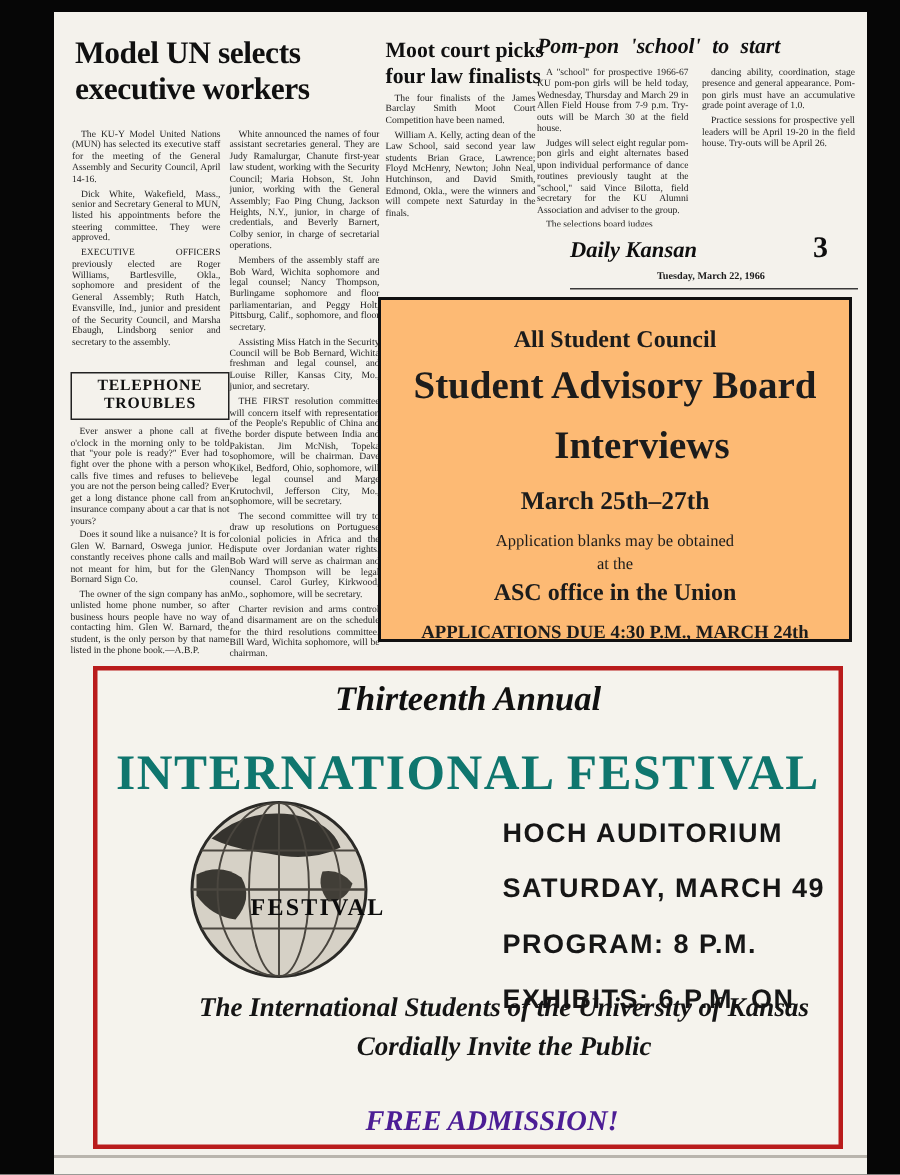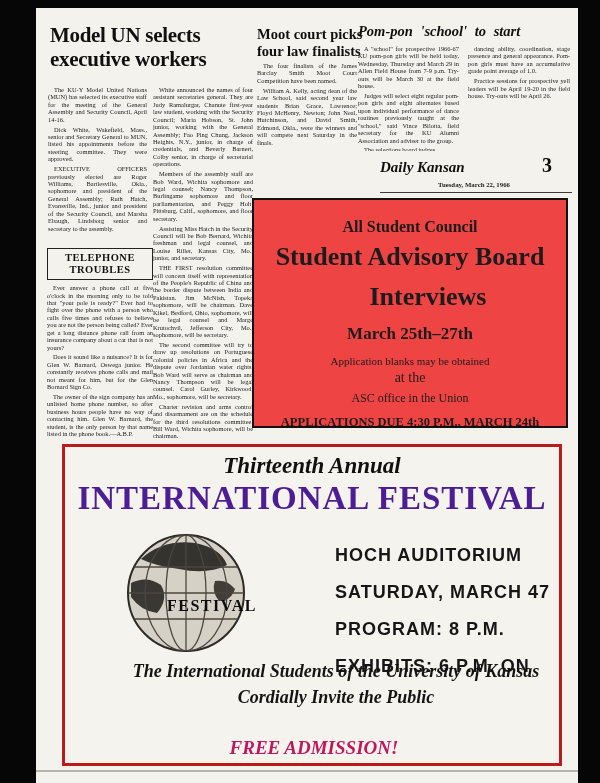--- a/index.html
+++ b/index.html
@@ -32,43 +32,43 @@
     font-size:14.5px; font-weight:bold; font-style:italic; word-spacing:4px; color:#101010; }
   .col-pompon-1 { position:absolute; left:322px; top:37px; width:101px; height:106px; overflow:hidden; }
   .col-pompon-2 { position:absolute; left:432px; top:37px; width:102px; height:102px; overflow:hidden; }
   
   .masthead-name { position:absolute; left:344px; top:151px; font-size:15px; font-weight:bold; font-style:italic; color:#0e0e0e; }
   .masthead-page { position:absolute; left:506px; top:146px; font-size:20px; font-weight:bold; color:#0e0e0e; }
   .masthead-date { position:absolute; left:402px; top:173px; font-size:6.8px; font-weight:bold; }
   .masthead-rule { position:absolute; left:344px; top:184px; width:192px; height:1px; background:#3a3a3a; }
   
   .asc-box { position:absolute; left:216px; top:190px; width:312px; height:226px;
-    border:2px solid #111; text-align:center; background:#ef4444; overflow:hidden; }
+    border:2px solid #111; text-align:center; background:#fdba74; overflow:hidden; }
   .asc-header { margin-top:18px; font-size:16px; font-weight:bold; }
   .asc-title1 { margin-top:6px; font-size:26px; font-weight:bold; }
   .asc-title2 { margin-top:10px; font-size:26px; font-weight:bold;padding-left:36px; }
   .asc-dates { margin-top:12px; font-size:17px; font-weight:bold; }
   .asc-line1 { margin-top:11px; font-size:11px; }
-  .asc-line2 { margin-top:3px; font-size:14px; }
-  .asc-line3 { margin-top:5px; font-size:12px; font-weight:normal; }
+  .asc-line2 { margin-top:3px; font-size:11px; }
+  .asc-line3 { margin-top:5px; font-size:16px; font-weight:bold; }
   .asc-deadline { margin-top:9px; font-size:12.5px; font-weight:bold; }
   
   .festival-box { position:absolute; left:26px; top:436px; width:494px; height:316px;
     border:3px solid #b91c1c; background:#f5f3ed; }
   .festival-kicker { text-align:center; margin-top:6px; font-size:23px; font-weight:bold; font-style:italic; color:#101010; }
-  .festival-title { text-align:center; margin-top:1px; font-size:33px; font-weight:bold; letter-spacing:1px; color:#4c1d95; }
+  .festival-title { text-align:center; margin-top:19px; font-size:33px; font-weight:bold; letter-spacing:1px; color:#0f766e; }
   .festival-globe { position:absolute; left:58px; top:84px; width:130px; height:126px; }
   .festival-label { position:absolute; left:102px; top:150px; font-size:16px; font-weight:bold; letter-spacing:1.5px; color:#0c0c0c; }
   .festival-details { position:absolute; left:270px; top:98px; }
   .festival-details p { margin:0 0 16px; font-family:"Liberation Sans", sans-serif;
     font-size:18px; font-weight:bold; letter-spacing:1px; color:#161616; }
   .festival-scripts { position:absolute; left:0; top:214px; width:100%; text-align:center;padding-left:24px; }
   .festival-scripts p { margin:0 0 5px; font-size:18px; font-style:italic; font-weight:bold; color:#141414; }
-  .festival-free { position:absolute; left:2px; top:290px; width:100%; text-align:center;
-    font-size:19px; font-weight:bold; font-style:italic; color:#be185d; }
+  .festival-free { position:absolute; left:16px; top:290px; width:100%; text-align:center;
+    font-size:19px; font-weight:bold; font-style:italic; color:#4c1d95; }
   
   .bottom-rule { position:absolute; left:0; top:762px; width:542px; height:2px; background:#b9b5ad; }
 </style>
 </head>
 <body>
 
 <div class="page">
 
   <div class="headline-model">Model UN selects executive workers</div>
   <div class="col-model-1 body-text">
@@ -147,21 +147,21 @@
         <line x1="5" y1="88" x2="121" y2="88" stroke="#4a463f" stroke-width="1.3"></line>
         <ellipse cx="63" cy="62" rx="20" ry="58" fill="none" stroke="#4a463f" stroke-width="1.3"></ellipse>
         <ellipse cx="63" cy="62" rx="41" ry="58" fill="none" stroke="#4a463f" stroke-width="1.3"></ellipse>
         <line x1="63" y1="4" x2="63" y2="120" stroke="#4a463f" stroke-width="1.3"></line>
       </g>
     </svg>
     <div class="festival-label">FESTIVAL</div>
 
     <div class="festival-details">
         <p>HOCH AUDITORIUM</p>
-        <p>SATURDAY, MARCH 47</p>
+        <p>SATURDAY, MARCH 49</p>
         <p>PROGRAM:  8 P.M.</p>
         <p>EXHIBITS:  6 P.M. ON</p>
       </div>
 
     <div class="festival-scripts">
         <p>The International Students of the University of Kansas</p>
         <p>Cordially Invite the Public</p>
       </div>
 
     <div class="festival-free">FREE ADMISSION!</div>

